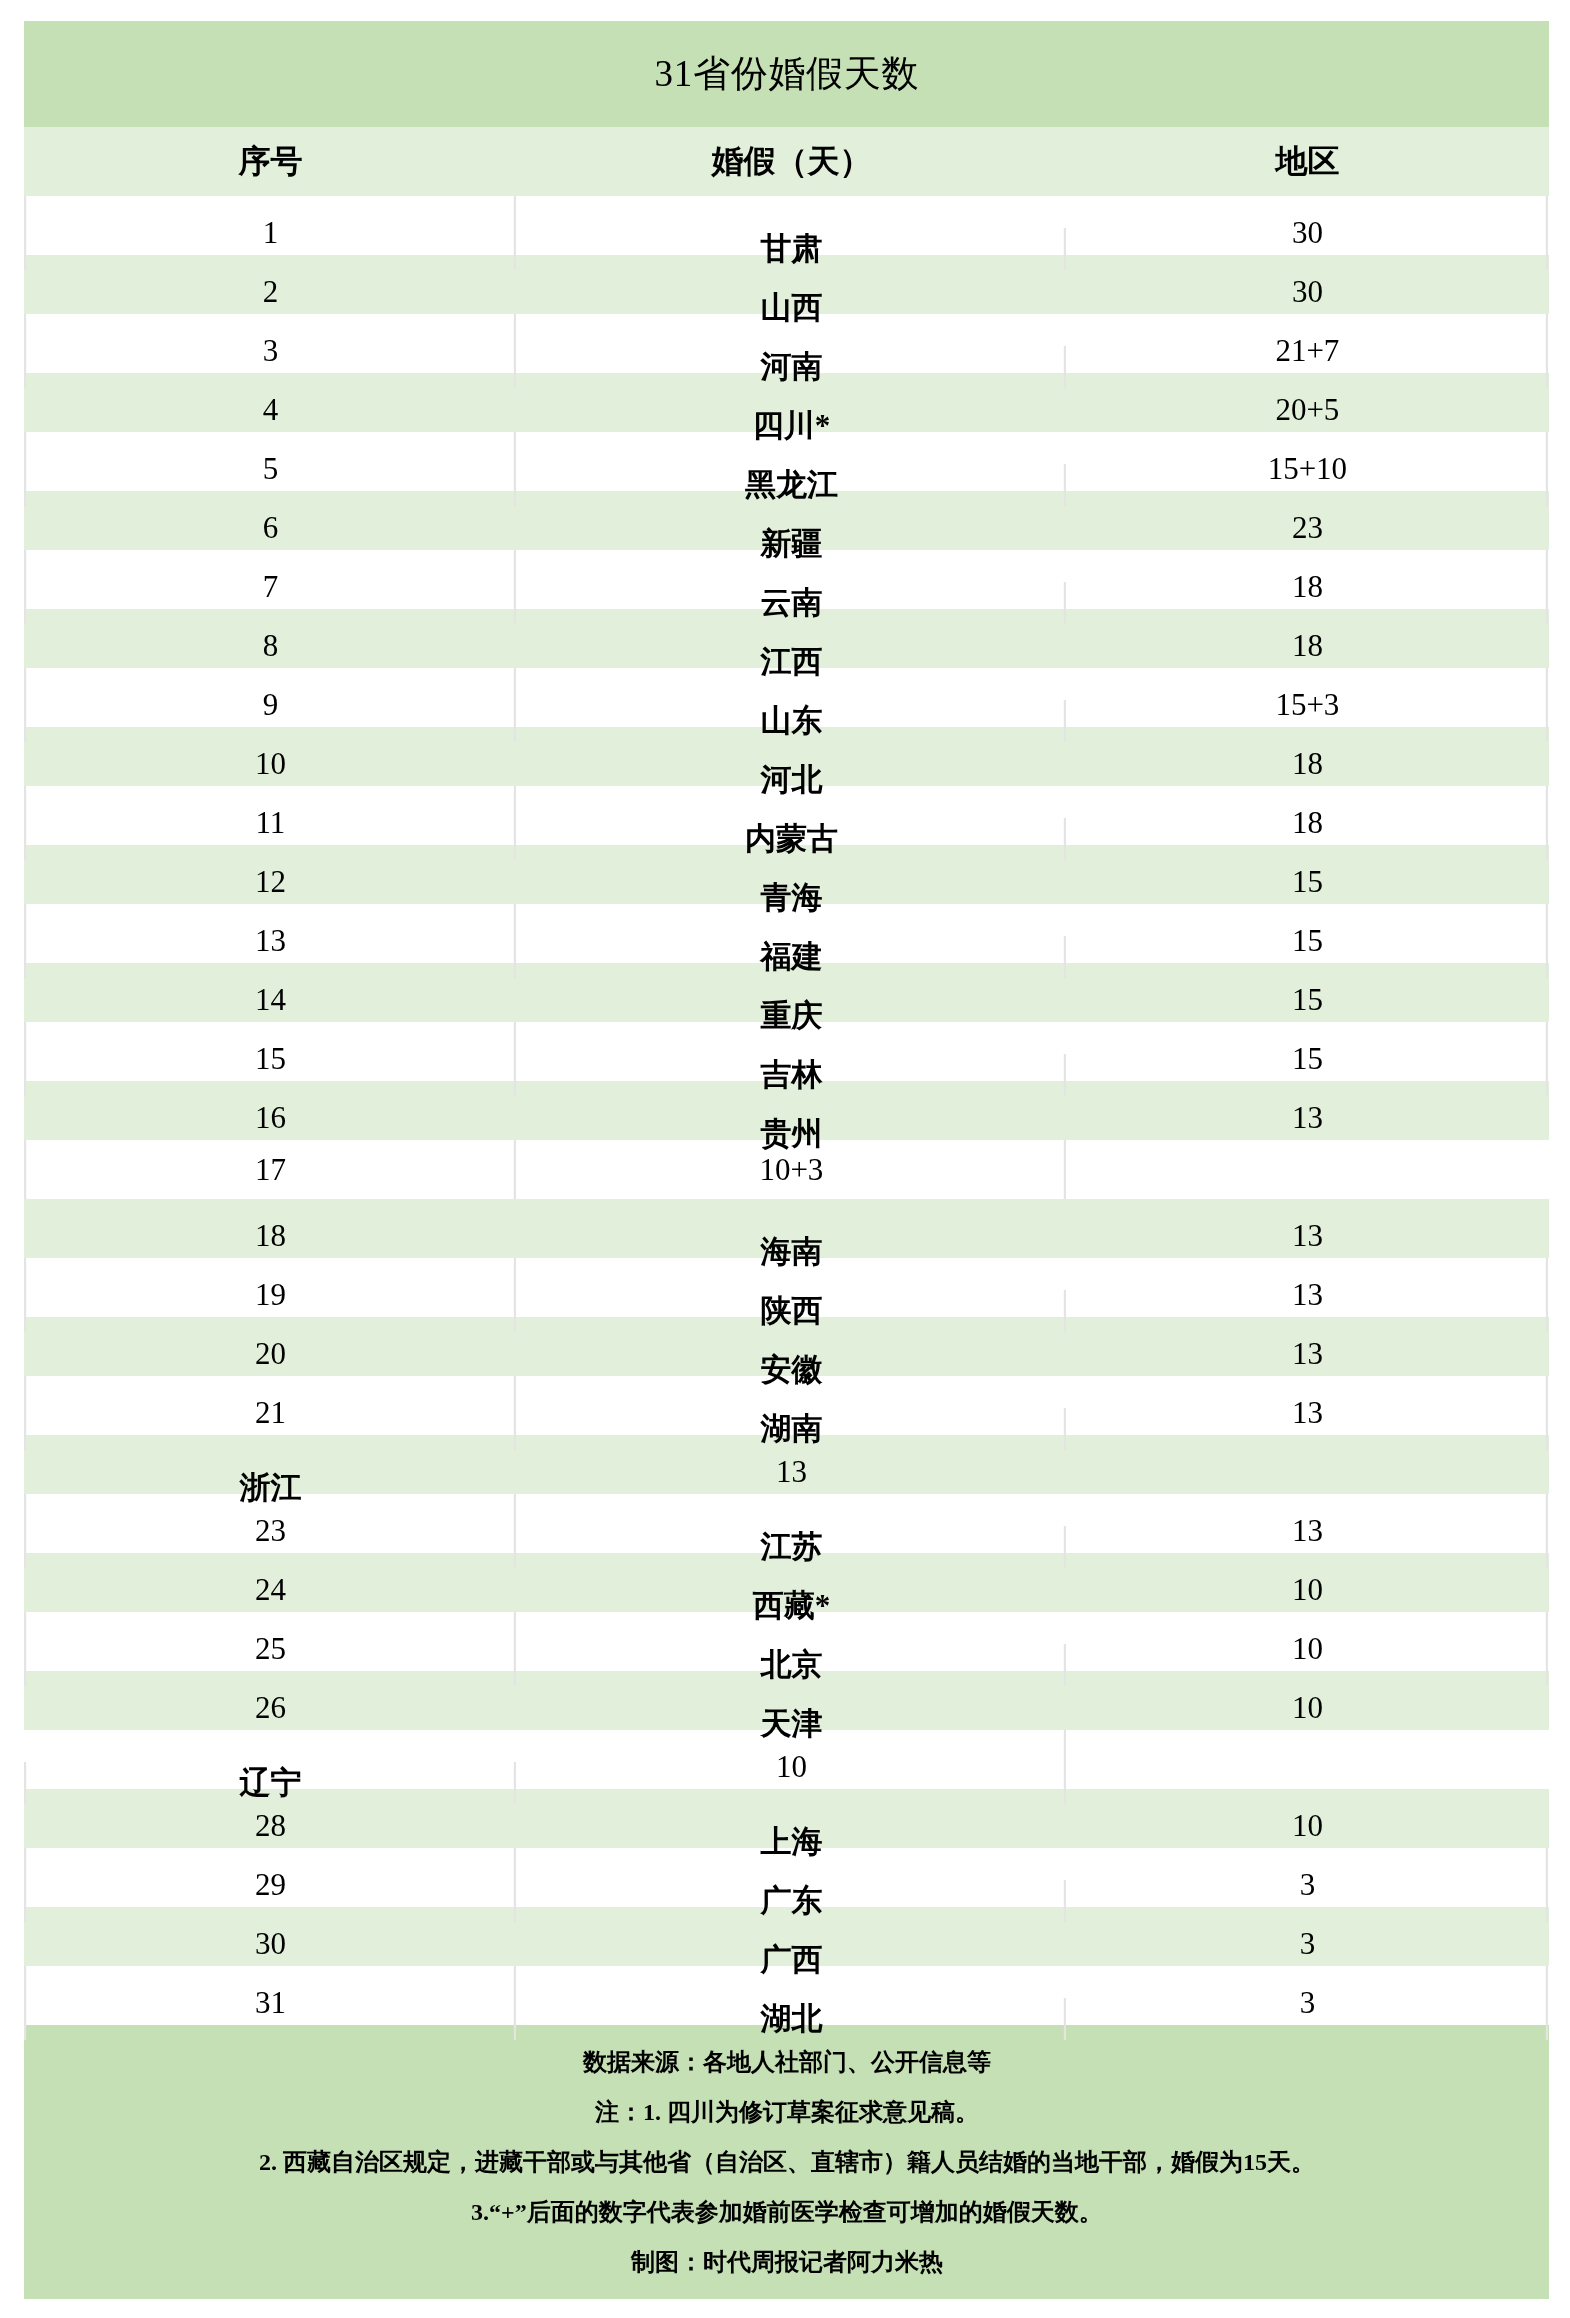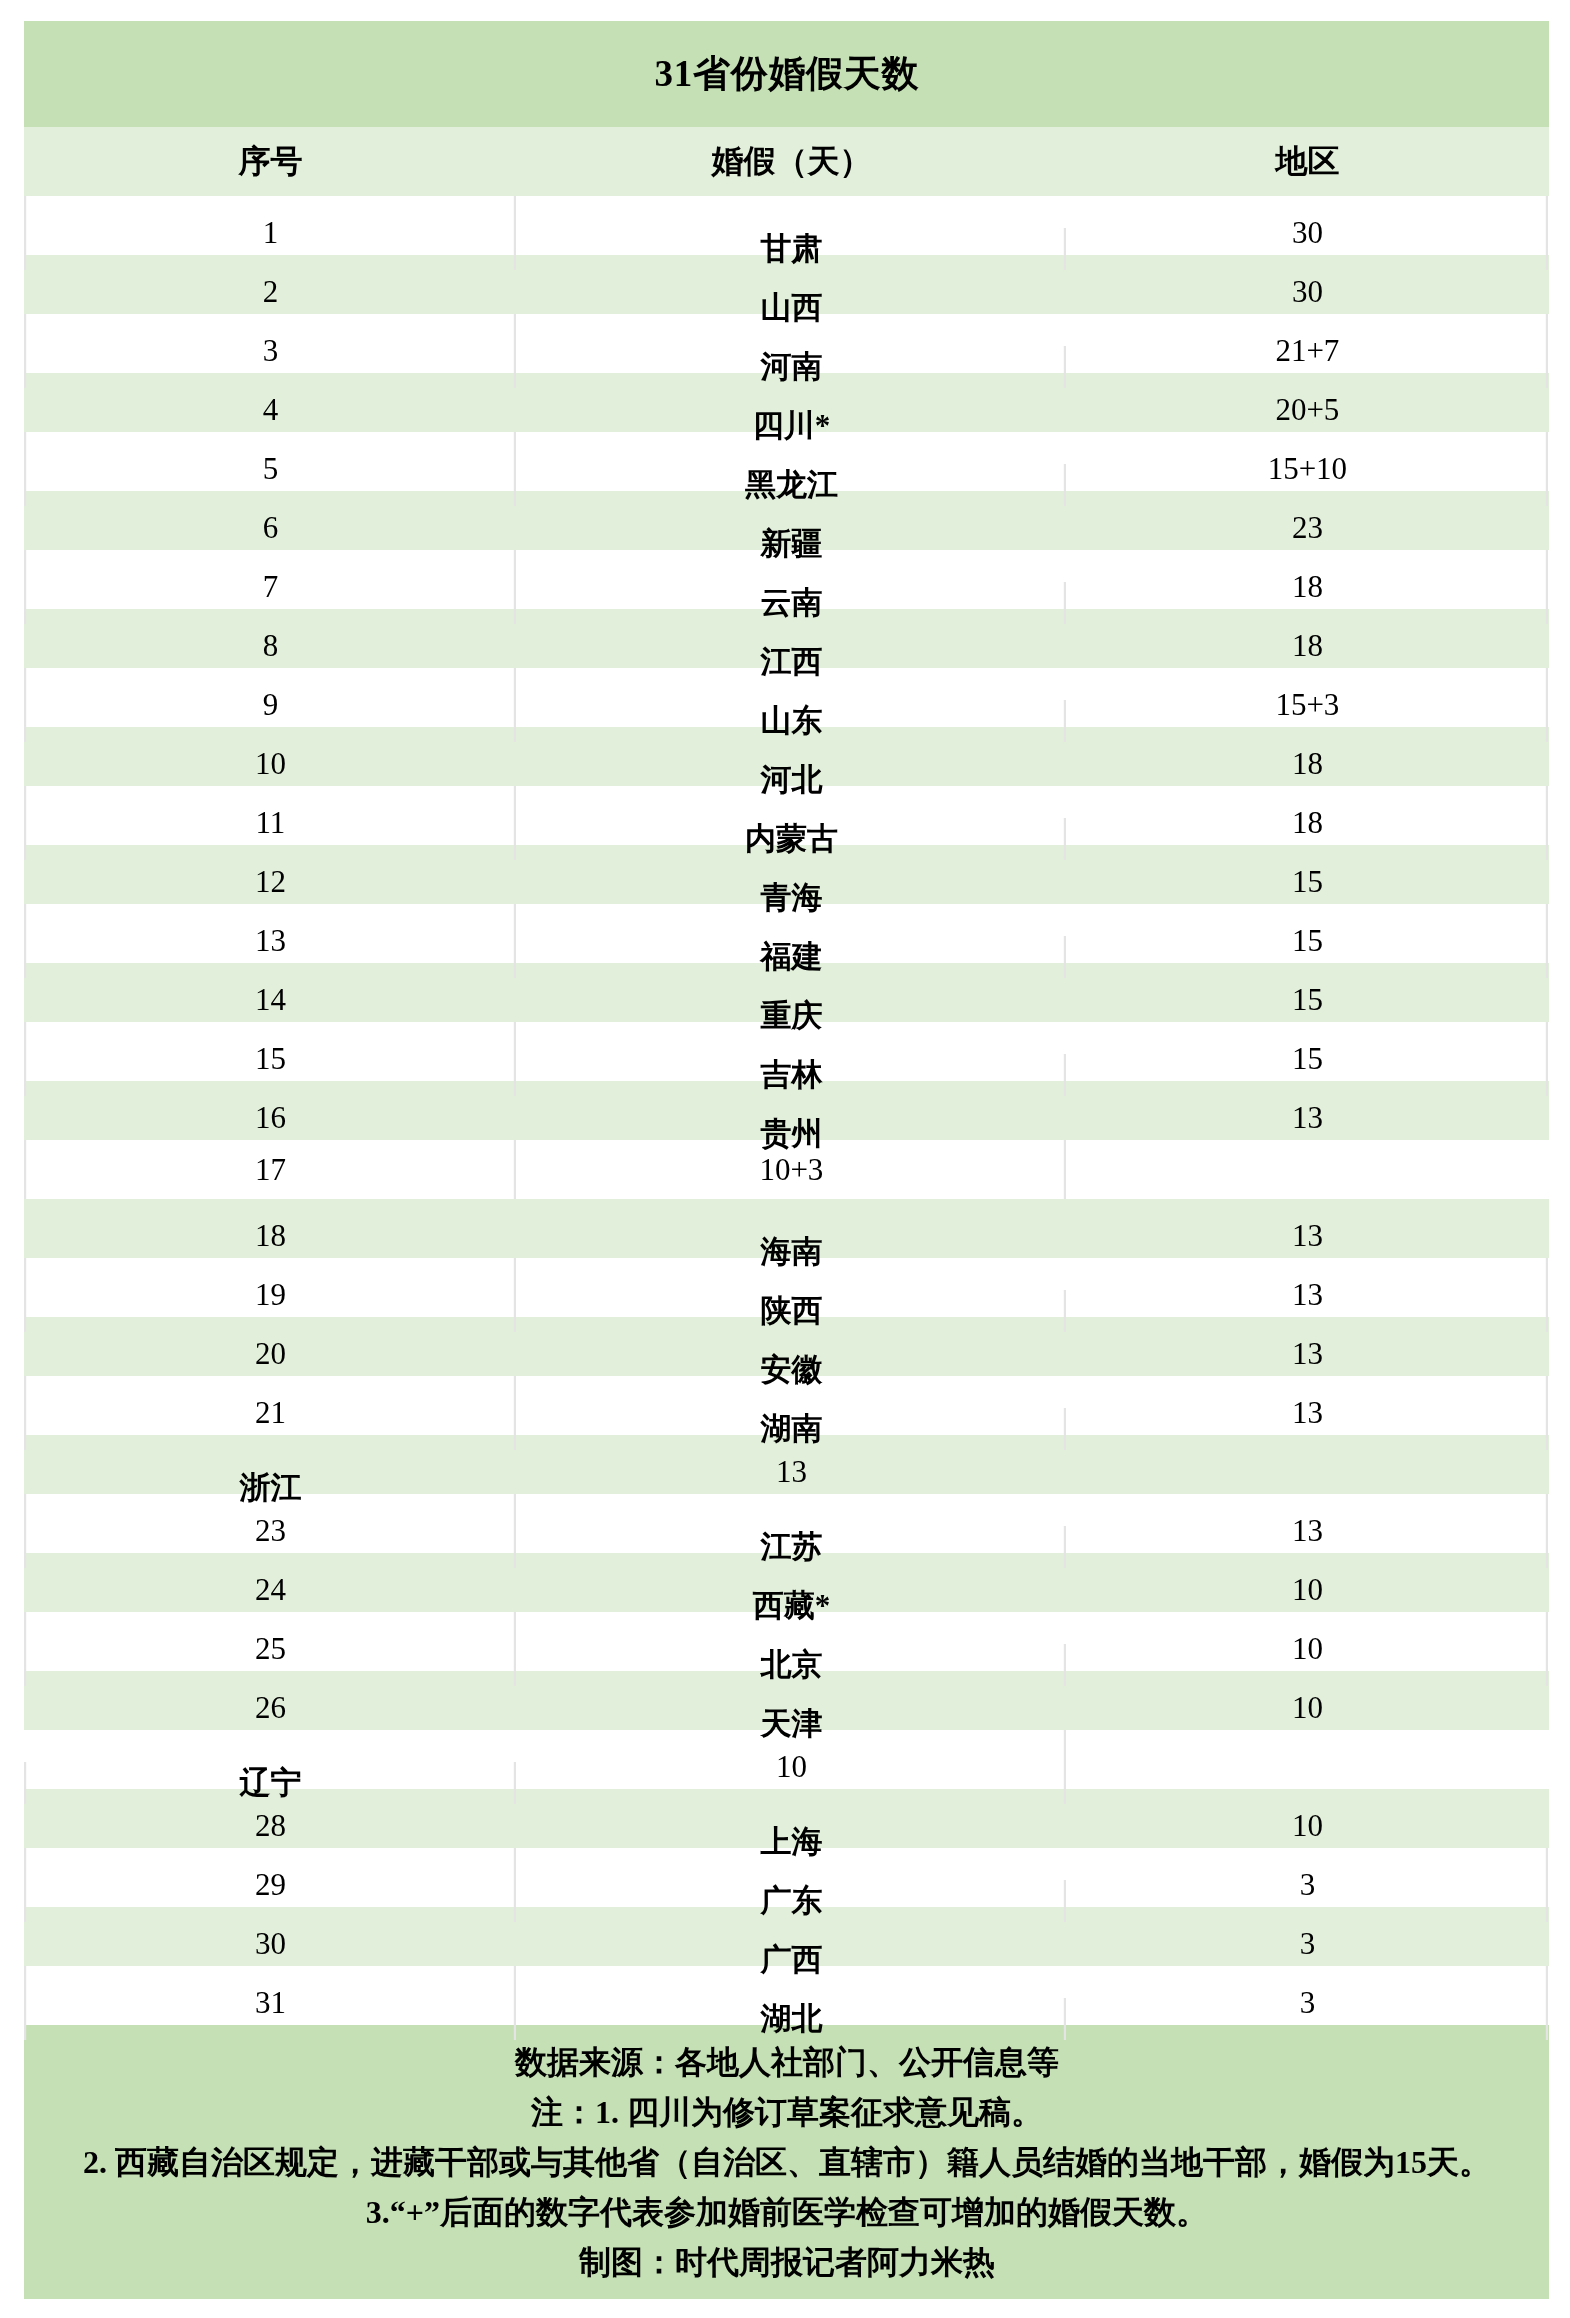--- a/index.html
+++ b/index.html
@@ -10,21 +10,21 @@
   }
   html,body{margin:0;padding:0;}
   body{
     width:1570px;height:2319px;position:relative;background:#ffffff;
     font-family:"Liberation Serif","DejaVu Serif",serif;color:var(--ink);
   }
   .sheet{position:absolute;left:24.4px;top:21.4px;width:1525px;}
   .title-band{
     height:106px;background:var(--band-green);
     display:flex;align-items:center;justify-content:center;
-    font-size:37px;font-weight:bold;letter-spacing:0.7px;
+    font-size:37px;font-weight:normal;letter-spacing:0.7px;
   }
   .header-row{
     height:69px;background:var(--row-green);
     display:grid;grid-template-columns:492px 550px 482px;
     font-size:32px;font-weight:bold;
   }
   .header-row .hcell{display:flex;align-items:center;justify-content:center;}
   .rows{display:block;}
   .row{
     height:59px;display:grid;grid-template-columns:492px 550px 482px;
@@ -35,21 +35,21 @@
   .cell{display:flex;align-items:center;justify-content:center;}
   .row.white .cell{box-shadow:inset -2.2px 0 0 var(--grid);}
   .row.white .cell:first-child{box-shadow:inset -2.2px 0 0 var(--grid),inset 2.2px 0 0 var(--grid);}
   .cell.c-region{font-weight:bold;margin-top:32px;}
   .footer{
     background:var(--band-green);
     padding:12px 0 12px 0;
     text-align:center;
   }
   .fline{
-    font-size:32px;line-height:50px;font-weight:bold;white-space:nowrap;
+    font-size:24px;line-height:50px;font-weight:bold;white-space:nowrap;
   }
 </style>
 </head>
 <body>
 
 <div class="sheet">
 
   <div class="title-band">
     <span>31省份婚假天数</span>
   </div>

